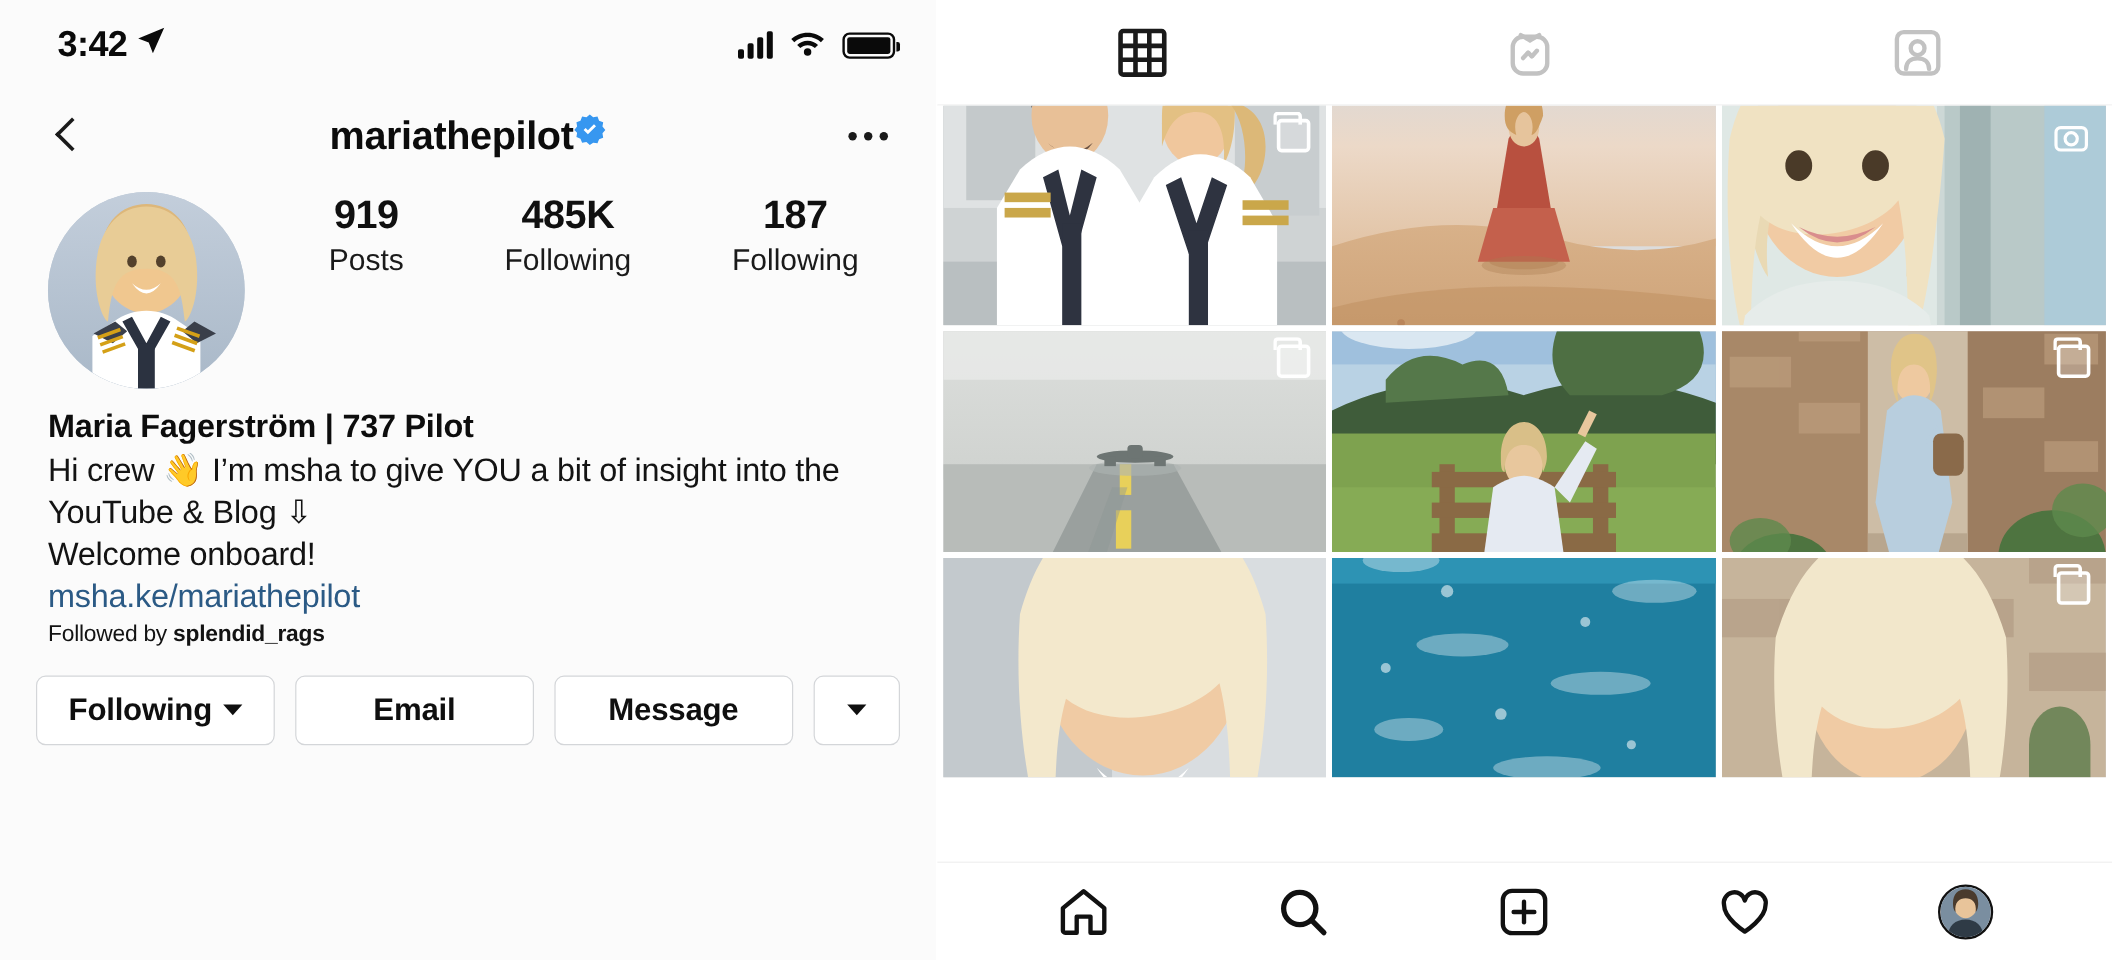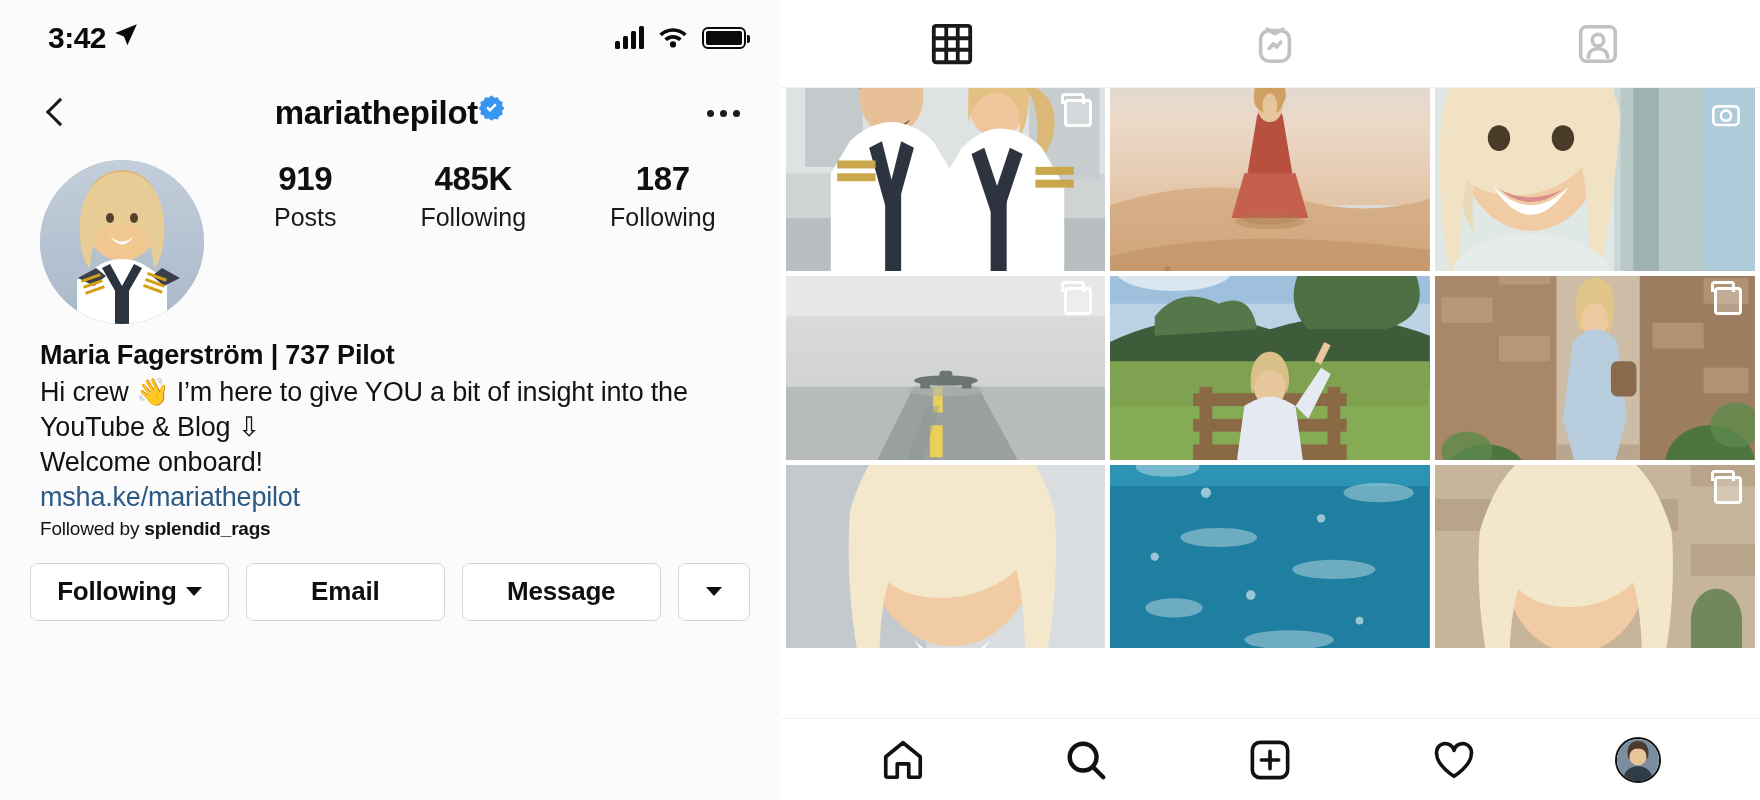--- a/index.html
+++ b/index.html
@@ -168,21 +168,21 @@
         </div>
         <div class="stat">
           <div class="num">187</div>
           <div class="lbl">Following</div>
         </div>
       </div>
     </div>
 
     <div class="bio">
       <div class="name">Maria Fagerström | 737 Pilot</div>
-      <div class="line">Hi crew 👋 I’m here to give YOU a bit of insight into the</div>
+      <div class="line">Hi crew 👋 I’m msha to give YOU a bit of insight into the</div>
       <div class="line">YouTube &amp; Blog ⇩</div>
       <div class="line">Welcome onboard!</div>
       <div class="link">msha.ke/mariathepilot</div>
       <div class="followedby">
         <span>Followed by </span><b>splendid_rags</b>
       </div>
     </div>
 
     <div class="actions">
       <div class="btn">

